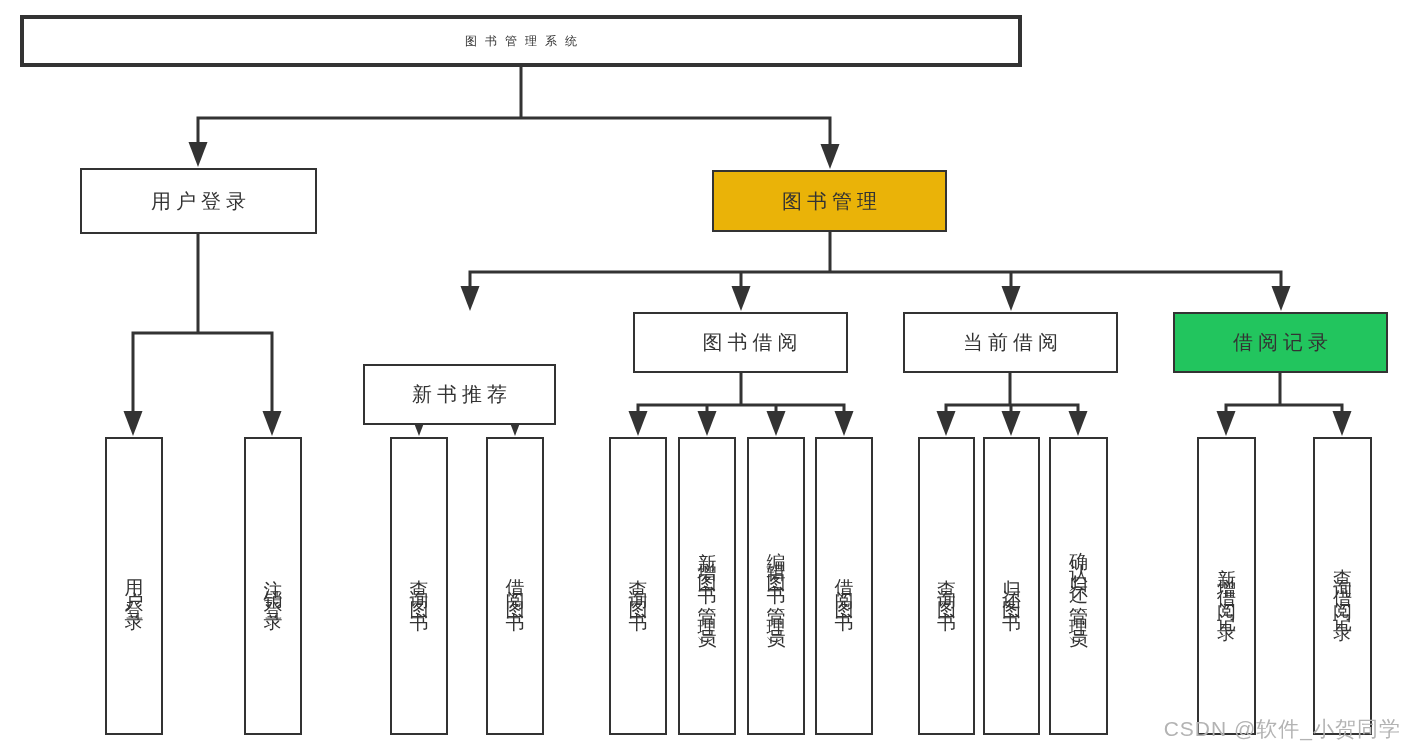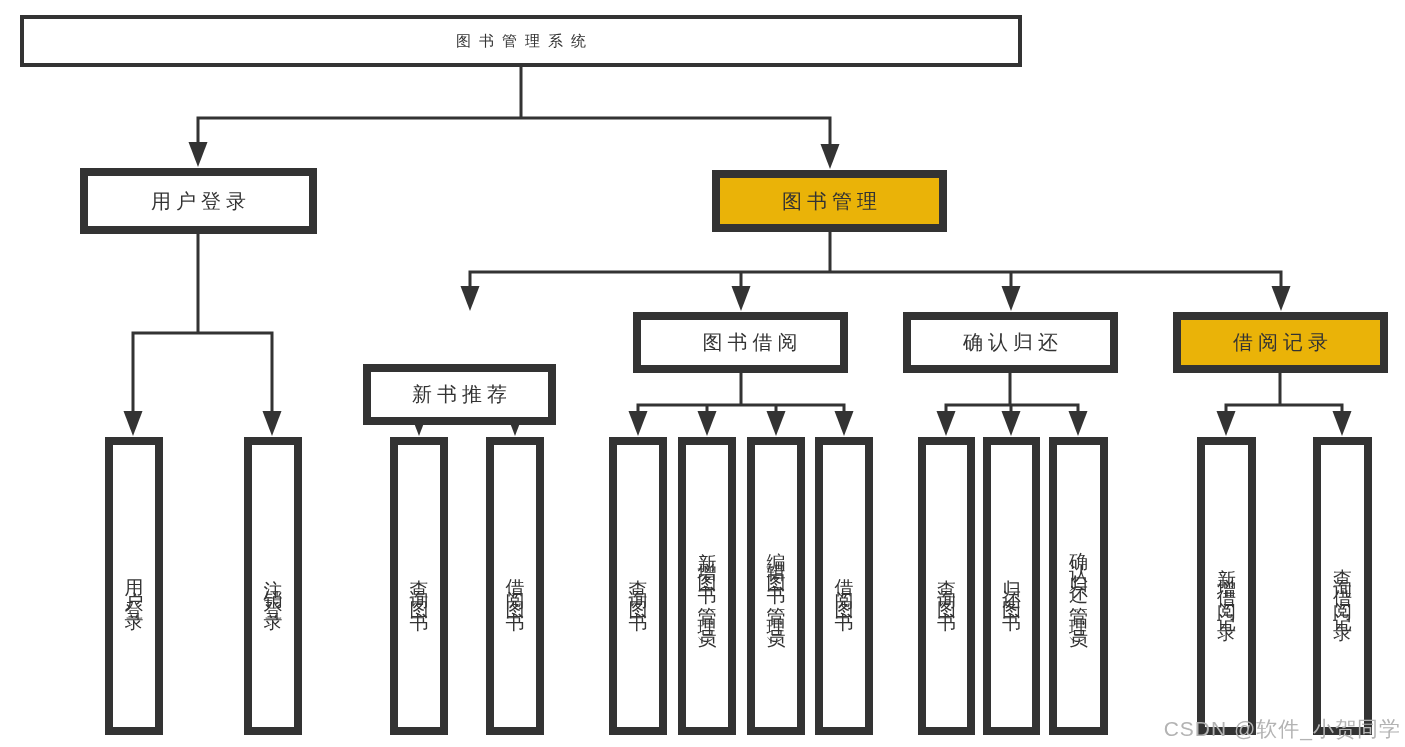--- a/index.html
+++ b/index.html
@@ -13,35 +13,35 @@
   }
   .stage svg {
     position: absolute;
     left: 0; top: 0;
     width: 1405px; height: 747px;
   }
   .node {
     position: absolute;
     box-sizing: border-box;
     background: #ffffff;
-    border: 8px solid #a3a3a3;
+    border: 2px solid #a3a3a3;
     color: #333333;
     display: flex;
     align-items: center;
     justify-content: center;
     white-space: nowrap;
   }
   .node.horiz {
     font-size: 20px;
     letter-spacing: 5px;
     padding-left: 5px; 
   }
   .node.root {
     border-width: 4px;
-    font-size: 15px;
+    font-size: 12px;
     letter-spacing: 8px;
     padding-left: 8px;
   }
   .node.vert {
     writing-mode: vertical-rl;
     text-orientation: mixed;
     font-size: 19px;
     letter-spacing: 11px;
   }
   .watermark {
@@ -84,22 +84,22 @@
       <path d="M 1280 373 L 1280 405 M 1226 405 L 1342 405 M 1226 405 L 1226 418 M 1342 405 L 1342 418" stroke="#333333" stroke-width="3" stroke-linecap="square" fill="none"></path>
       <polygon points="1216.5,411 1235.5,411 1226,436" fill="#333333"></polygon>
       <polygon points="1332.5,411 1351.5,411 1342,436" fill="#333333"></polygon>
     </svg>
   <div id="nodes">
       <div class="node horiz root" style="left: 20px; top: 15px; width: 1002px; height: 52px; border-color: rgb(51, 51, 51); color: rgb(51, 51, 51); background: rgb(255, 255, 255);">图书管理系统</div>
       <div class="node horiz" style="left: 80px; top: 168px; width: 237px; height: 66px; border-color: rgb(51, 51, 51); color: rgb(51, 51, 51); background: rgb(255, 255, 255);">用户登录</div>
       <div class="node horiz" style="left: 712px; top: 170px; width: 235px; height: 62px; border-color: rgb(51, 51, 51); color: rgb(51, 51, 51); background: #eab308;">图书管理</div>
       <div class="node horiz" style="left: 363px; top: 316px; width: 193px; height: 61px; border-color: rgb(51, 51, 51); color: rgb(51, 51, 51); background: rgb(255, 255, 255); margin-top: 48px;">新书推荐</div>
       <div class="node horiz" style="left: 633px; top: 312px; width: 215px; height: 61px; border-color: rgb(51, 51, 51); color: rgb(51, 51, 51); background: rgb(255, 255, 255); padding-left: 24px;">图书借阅</div>
-      <div class="node horiz" style="left: 903px; top: 312px; width: 215px; height: 61px; border-color: rgb(51, 51, 51); color: rgb(51, 51, 51); background: rgb(255, 255, 255);">确认归还</div>
-      <div class="node horiz" style="left: 1173px; top: 312px; width: 215px; height: 61px; border-color: rgb(51, 51, 51); color: rgb(51, 51, 51); background: #eab308;">借阅记录</div>
+      <div class="node horiz" style="left: 903px; top: 312px; width: 215px; height: 61px; border-color: rgb(51, 51, 51); color: rgb(51, 51, 51); background: rgb(255, 255, 255);">当前借阅</div>
+      <div class="node horiz" style="left: 1173px; top: 312px; width: 215px; height: 61px; border-color: rgb(51, 51, 51); color: rgb(51, 51, 51); background: #22c55e;">借阅记录</div>
       <div class="node vert" style="left: 105px; top: 437px; width: 58px; height: 298px; border-color: rgb(51, 51, 51); color: rgb(51, 51, 51); background: rgb(255, 255, 255);">用户登录</div>
       <div class="node vert" style="left: 244px; top: 437px; width: 58px; height: 298px; border-color: rgb(51, 51, 51); color: rgb(51, 51, 51); background: rgb(255, 255, 255);">注销登录</div>
       <div class="node vert" style="left: 390px; top: 437px; width: 58px; height: 298px; border-color: rgb(51, 51, 51); color: rgb(51, 51, 51); background: rgb(255, 255, 255);">查询图书</div>
       <div class="node vert" style="left: 486px; top: 437px; width: 58px; height: 298px; border-color: rgb(51, 51, 51); color: rgb(51, 51, 51); background: rgb(255, 255, 255);">借阅图书</div>
       <div class="node vert" style="left: 609px; top: 437px; width: 58px; height: 298px; border-color: rgb(51, 51, 51); color: rgb(51, 51, 51); background: rgb(255, 255, 255);">查询图书</div>
       <div class="node vert" style="left: 678px; top: 437px; width: 58px; height: 298px; border-color: rgb(51, 51, 51); color: rgb(51, 51, 51); background: rgb(255, 255, 255);">新增图书（管理员）</div>
       <div class="node vert" style="left: 747px; top: 437px; width: 58px; height: 298px; border-color: rgb(51, 51, 51); color: rgb(51, 51, 51); background: rgb(255, 255, 255);">编辑图书（管理员）</div>
       <div class="node vert" style="left: 815px; top: 437px; width: 58px; height: 298px; border-color: rgb(51, 51, 51); color: rgb(51, 51, 51); background: rgb(255, 255, 255);">借阅图书</div>
       <div class="node vert" style="left: 918px; top: 437px; width: 57px; height: 298px; border-color: rgb(51, 51, 51); color: rgb(51, 51, 51); background: rgb(255, 255, 255);">查询图书</div>
       <div class="node vert" style="left: 983px; top: 437px; width: 57px; height: 298px; border-color: rgb(51, 51, 51); color: rgb(51, 51, 51); background: rgb(255, 255, 255);">归还图书</div>

